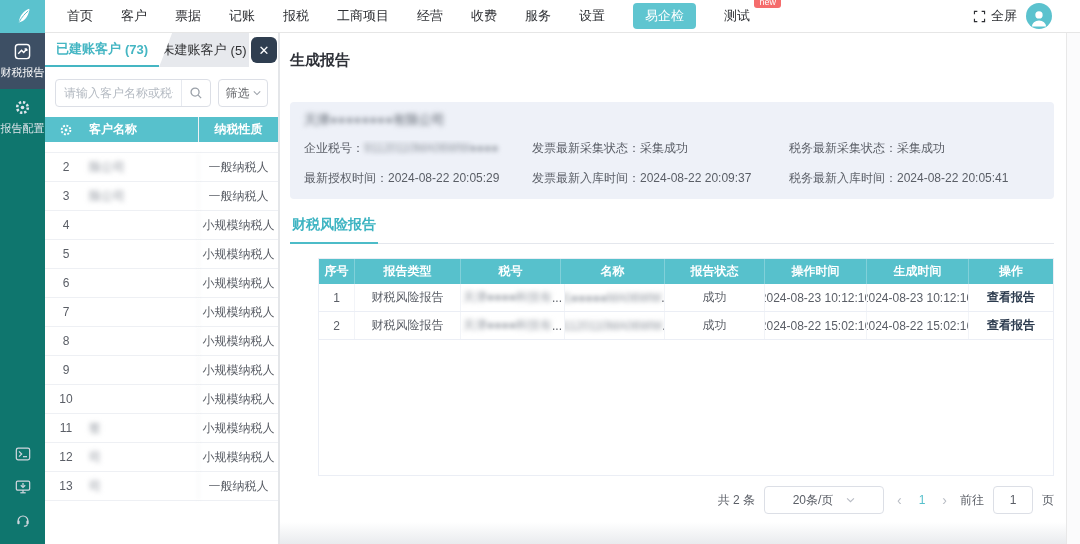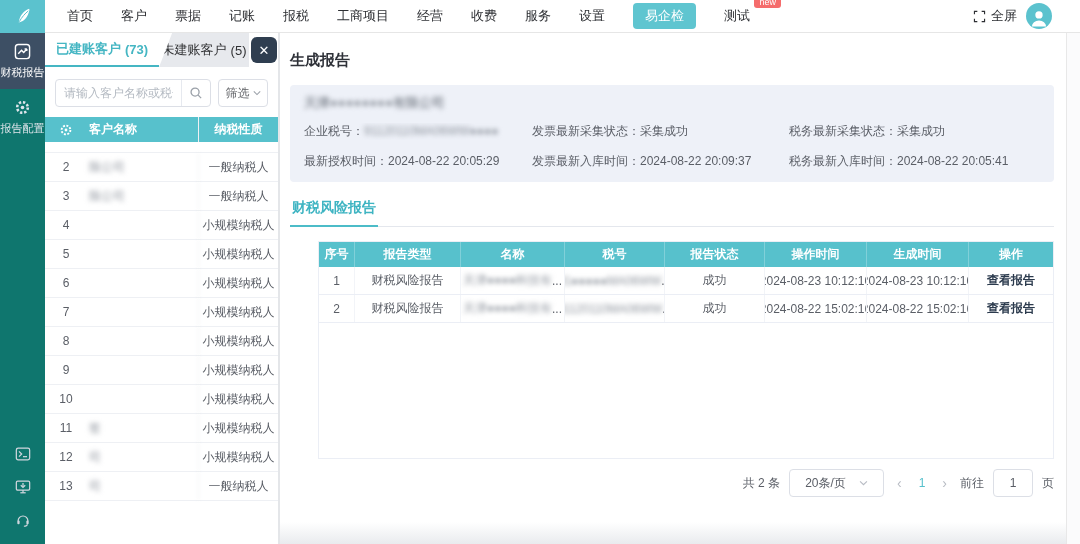--- a/index.html
+++ b/index.html
@@ -76,21 +76,21 @@
   .c-row .c-col-name, .c-header .c-col-name { border-right:1px solid #eef0f4; }
 
   
   .main { flex:1; background:#fff; position:relative; padding:0 26px 0 10px;
     display:flex; flex-direction:column; min-width:0; }
   .right-gutter { position:absolute; right:0; top:0; bottom:0; width:14px;
     background:#fbfbfc; border-left:1px solid #e8e8e8; cursor:pointer; }
   .bottom-fade { position:absolute; left:0; right:14px; bottom:0; height:22px;
     background:linear-gradient(rgba(255,255,255,0),#e9ebee); pointer-events:none; }
   .main-title { font-size:15px; font-weight:bold; color:#2e3138; margin-top:18px; }
-  .info-card { background:#eef1f8; border-radius:4px; margin-top:15px; padding:9px 14px 12px; }
+  .info-card { background:#eef1f8; border-radius:4px; margin-top:32px; padding:9px 14px 12px; }
   .masked { color:#8d939c; filter:blur(2.5px); user-select:none; }
   .company-name { font-size:13px; font-weight:bold; width:max-content; }
   .info-grid { display:grid; grid-template-columns:228px 257px 1fr; row-gap:13px;
     margin-top:11px; font-size:12px; color:#5a5e66; }
   .info-cell { white-space:nowrap; overflow:hidden; }
 
   .section-head { margin-top:16px; border-bottom:1px solid #e4e7ed; }
   .section-title { display:inline-block; color:#3eb4c2; font-weight:bold; font-size:14px;
     padding:0 2px 8px; border-bottom:2px solid #4cbcc8; margin-bottom:-1px; }
 
@@ -106,21 +106,21 @@
   .r-row .rc { border-right:1px solid #f2f4f8; }
   .r-header .rc:last-child, .r-row .rc:last-child { border-right:none; }
   .rc0{width:36px;flex:0 0 36px;} .rc1{width:106px;flex:0 0 106px;}
   .rc2{width:104px;flex:0 0 104px;} .rc3{width:100px;flex:0 0 100px;}
   .rc4{width:100px;flex:0 0 100px;} .rc5{width:102px;flex:0 0 102px;}
   .rc6{width:102px;flex:0 0 102px;} .rc7{flex:1;}
   .action-link { font-weight:bold; color:#2b3a4d; cursor:pointer; }
 
   .pagination { display:flex; align-items:center; justify-content:flex-end; gap:9px;
     margin-top:10px; font-size:12px; color:#5a5e66; }
-  .page-select { width:95px; height:28px; border:1px solid #dcdfe6; border-radius:4px;
+  .page-select { width:120px; height:28px; border:1px solid #dcdfe6; border-radius:4px;
     display:flex; align-items:center; justify-content:center; gap:13px; cursor:pointer;
     background:#fff; }
   .page-arrow { color:#b8bcc4; font-size:14px; padding:0 4px; cursor:pointer; }
   .page-num { color:#56c0cc; padding:0 4px; cursor:pointer; }
   .goto-input { width:40px; height:28px; border:1px solid #dcdfe6; border-radius:4px;
     text-align:center; font-size:12px; color:#5a5e66; outline:none; font-family:inherit; }
   svg { display:block; }
 </style>
 </head>
 <body>
@@ -352,22 +352,22 @@
       </div>
 
       <div class="section-head">
         <span class="section-title">财税风险报告</span>
       </div>
 
       <div class="report-box">
         <div class="r-header">
           <span class="rc rc0">序号</span>
           <span class="rc rc1">报告类型</span>
+          <span class="rc rc3">税号</span>
           <span class="rc rc2">名称</span>
-          <span class="rc rc3">税号</span>
           <span class="rc rc4">报告状态</span>
           <span class="rc rc5">操作时间</span>
           <span class="rc rc6">生成时间</span>
           <span class="rc rc7">操作</span>
         </div>
 
         <div class="r-row">
           <span class="rc rc0">1</span>
           <span class="rc rc1">财税风险报告</span>
           <span class="rc rc2">

